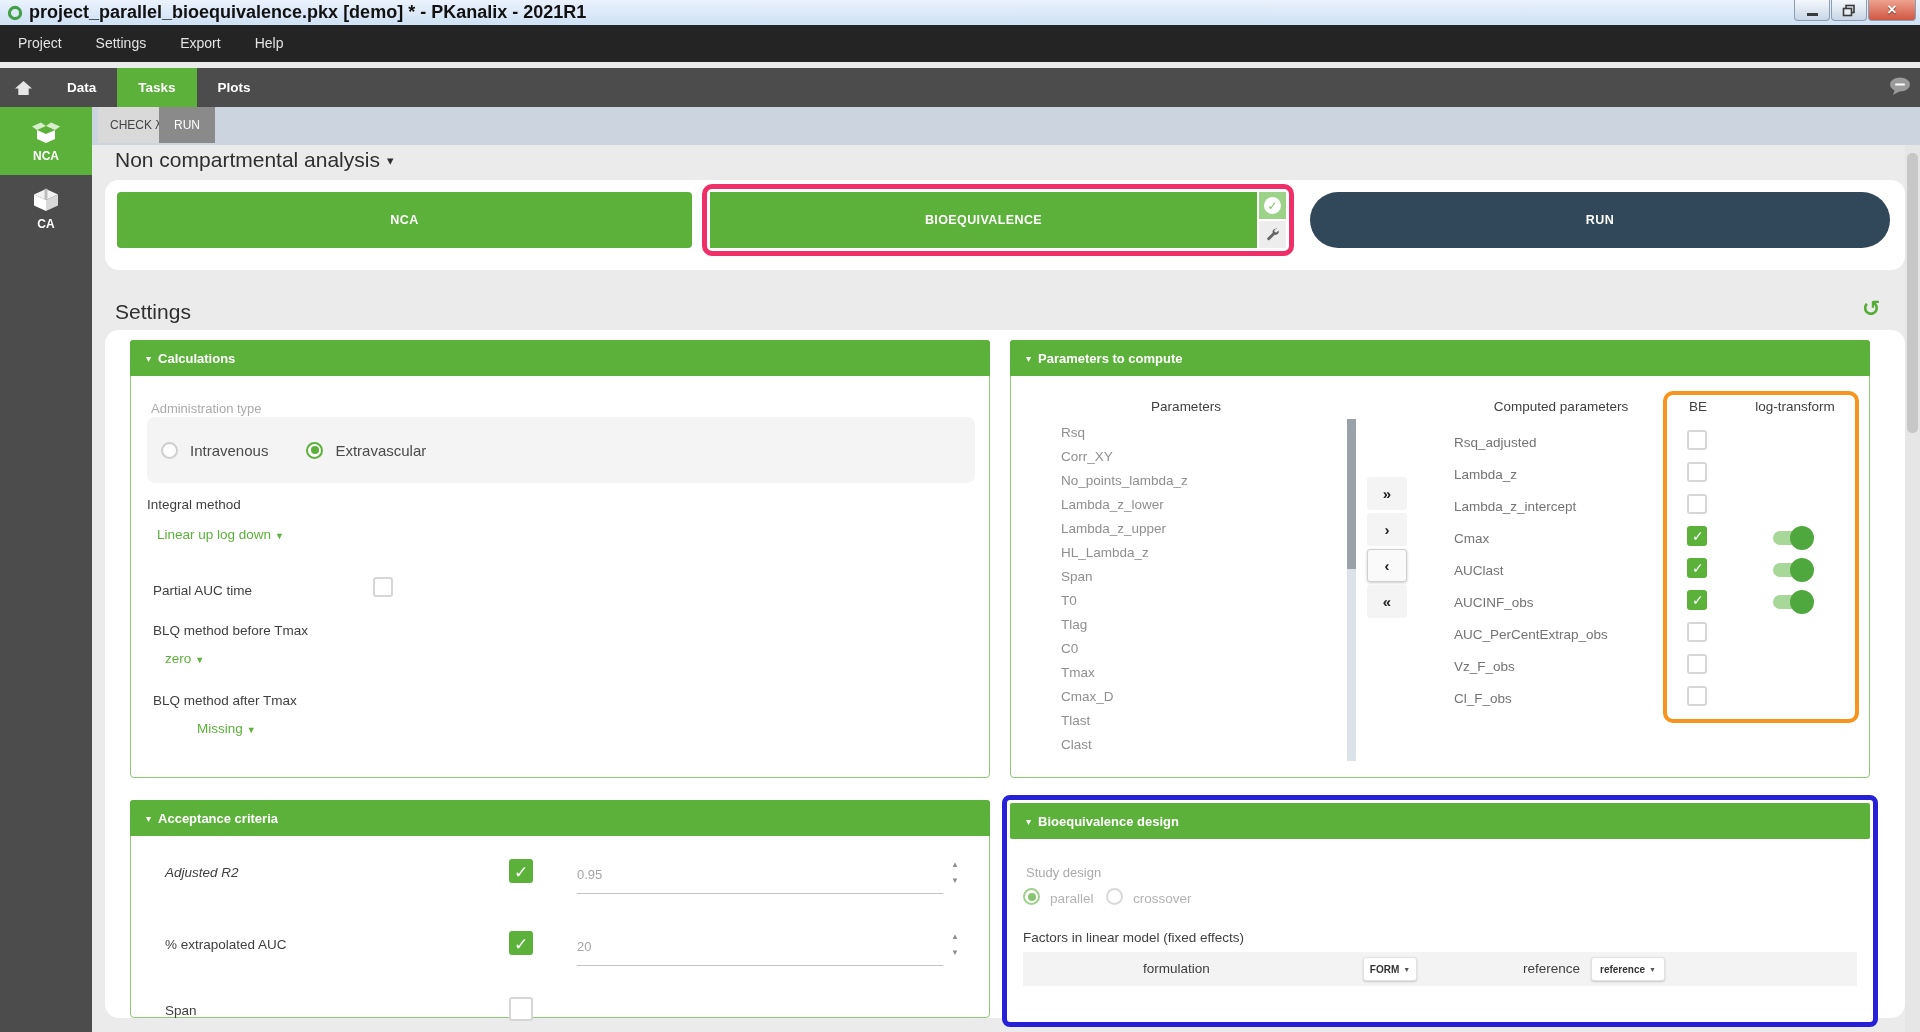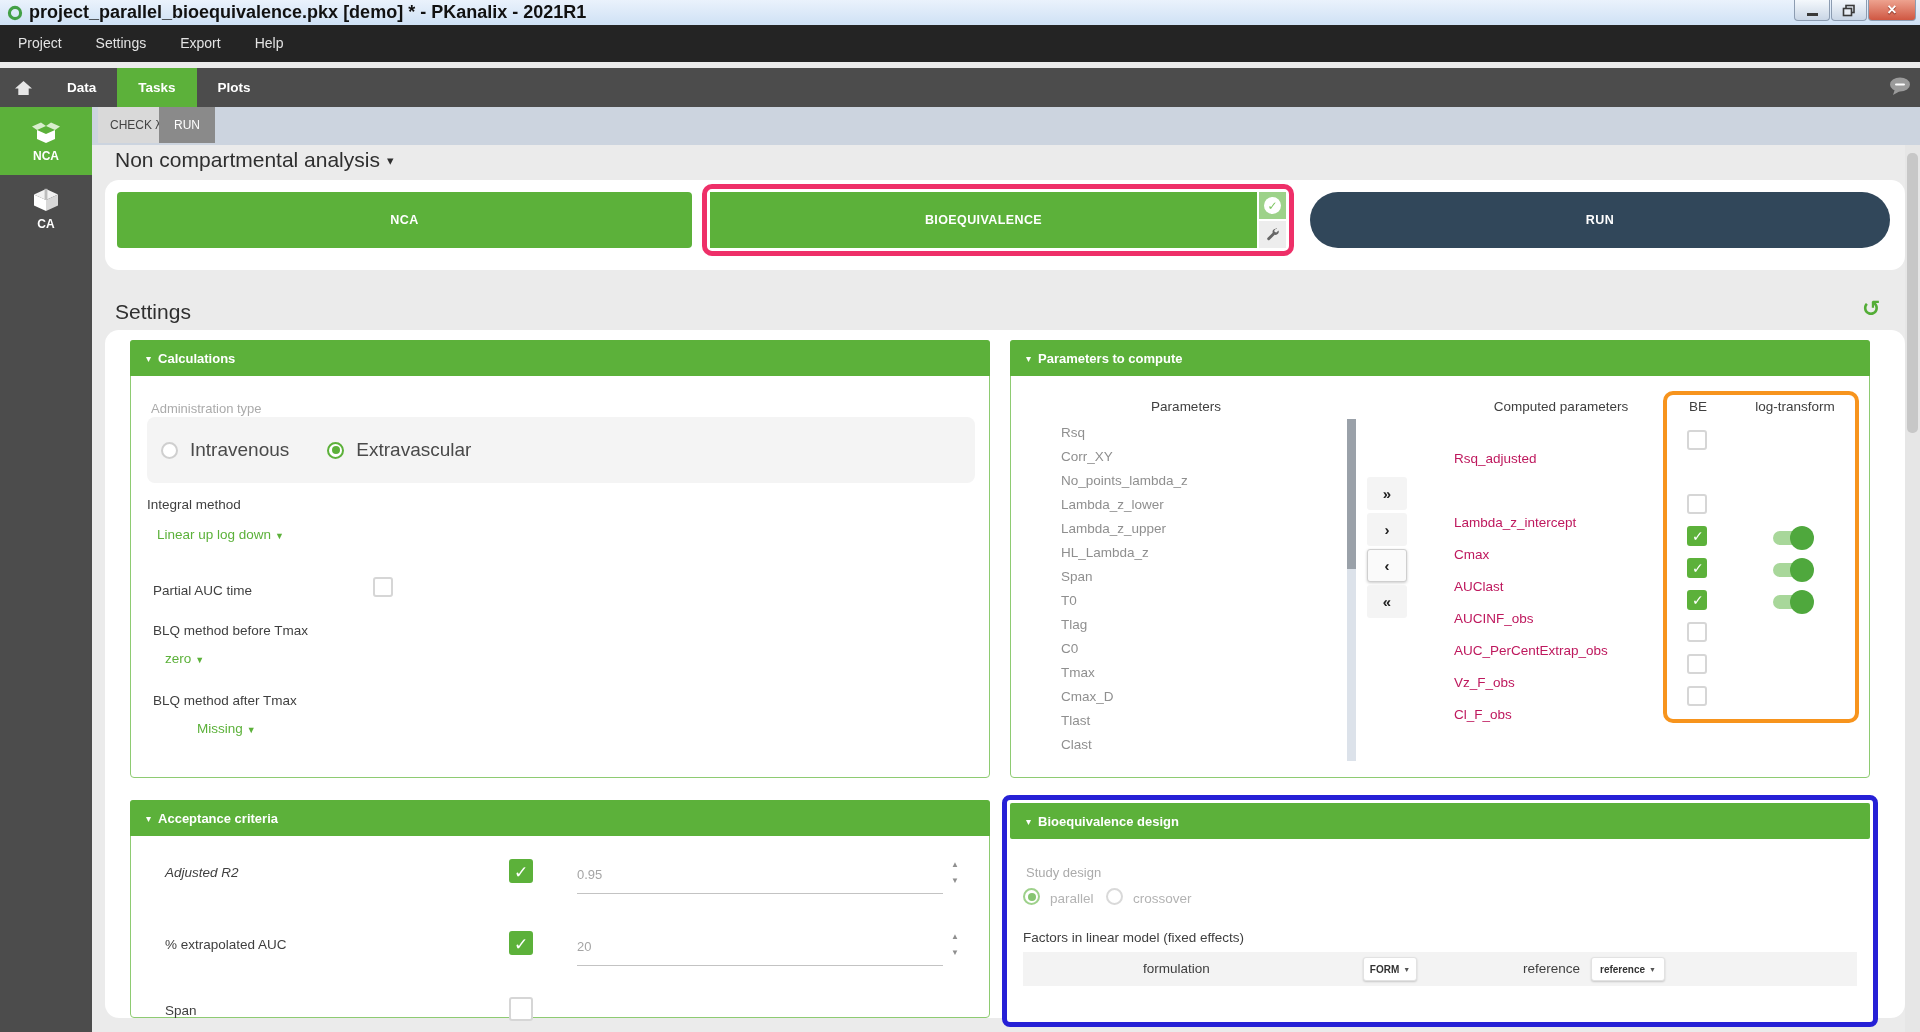--- a/index.html
+++ b/index.html
@@ -96,35 +96,35 @@
   .cbx.checked::after { content:"\2713"; color:#fff; font-weight:bold; font-size:14px; position:absolute; left:3px; top:0px; }
   .cbx.big.checked::after { font-size:17px; left:3px; top:1px; }
 
   .toggle { width:38px; height:14px; border-radius:7px; background:#a8d79a; position:absolute; cursor:pointer; }
   .toggle.on::after { content:""; position:absolute; right:-3px; top:-5px; width:24px; height:24px; border-radius:50%; background:#4fa83d; }
 
   
   .p-calc { left:130px; top:340px; width:860px; height:438px; }
   .adm-box { position:absolute; left:16px; width:828px; top:76px; height:66px; background:#f4f4f4; border-radius:8px;
     display:flex; align-items:center; padding-left:14px; gap:12px; }
-  .adm-box .opt-label { color:#4a4a4a; font-size:19px; margin-right:26px; }
+  .adm-box .opt-label { color:#4a4a4a; font-size:15px; margin-right:26px; }
 
   
   .p-param { left:1010px; top:340px; width:860px; height:438px; }
   .col-header { position:absolute; font-size:13.5px; color:#3f3f3f; text-align:center; }
   .avail-list { position:absolute; left:50px; top:80px; list-style:none; }
   .avail-list li { font-size:13.5px; color:#8f8f8f; height:24px; line-height:24px; cursor:pointer; }
   .vscroll { position:absolute; left:336px; top:78px; width:9px; height:342px; background:#dce2ea; }
   .vscroll .thumb { position:absolute; left:0; top:0; width:9px; height:150px; background:#9aa1a9; cursor:pointer; }
   .transfer { position:absolute; left:356px; top:136px; display:flex; flex-direction:column; gap:3px; }
   .transfer button { width:40px; height:33px; background:#f4f4f4; border:none; border-radius:3px;
     font-size:15px; font-weight:bold; color:#222; cursor:pointer; }
   .transfer button.hl { background:#fafafa; border:1px solid #cfcfcf; box-shadow:0 1px 3px rgba(0,0,0,.2); }
   .crow { position:absolute; left:430px; width:424px; height:32px; }
-  .crow .cname { position:absolute; left:13px; top:8px; font-size:13.5px; color:#be185d; cursor:pointer;margin-top:16px; }
+  .crow .cname { position:absolute; left:13px; top:8px; font-size:13.5px; color:#737373; cursor:pointer; }
   .crow .cbe { left:246px; top:3px; }
   .crow .ctog { left:332px; top:8px; }
   .hl-orange { position:absolute; left:652px; top:50px; width:196px; height:332px; border:4px solid #f7941d; border-radius:10px; pointer-events:none; }
 
   
   .p-acc { left:130px; top:800px; width:860px; height:218px; }
   .acc-line { position:absolute; height:1px; background:#c3c3c3; width:366px; left:446px; }
   .acc-val { position:absolute; left:446px; font-size:13px; color:#a5a5a5; }
   .spin { position:absolute; left:820px; font-size:8px; color:#8f8f8f; cursor:pointer; line-height:8px; }
 
@@ -317,20 +317,24 @@
     <button>«</button>
   </div>
   <div class="col-header" style="left:430px; top:58px; width:240px;">Computed parameters</div>
   <div class="col-header" style="left:666px; top:58px; width:42px;">BE</div>
   <div class="col-header" style="left:714px; top:58px; width:140px;">log-transform</div>
 
   <div class="crow" style="top:86px;">
     <span class="cname">Rsq_adjusted</span>
     <span class="cbx cbe"></span>
   </div>
+  <div class="crow" style="top:118px;">
+    <span class="cname">Lambda_z</span>
+    <span class="cbx cbe"></span>
+  </div>
   <div class="crow" style="top:150px;">
     <span class="cname">Lambda_z_intercept</span>
     <span class="cbx cbe"></span>
   </div>
   <div class="crow" style="top:182px;">
     <span class="cname">Cmax</span>
     <span class="cbx cbe checked"></span>
     <span class="toggle ctog on"></span>
   </div>
   <div class="crow" style="top:214px;">

